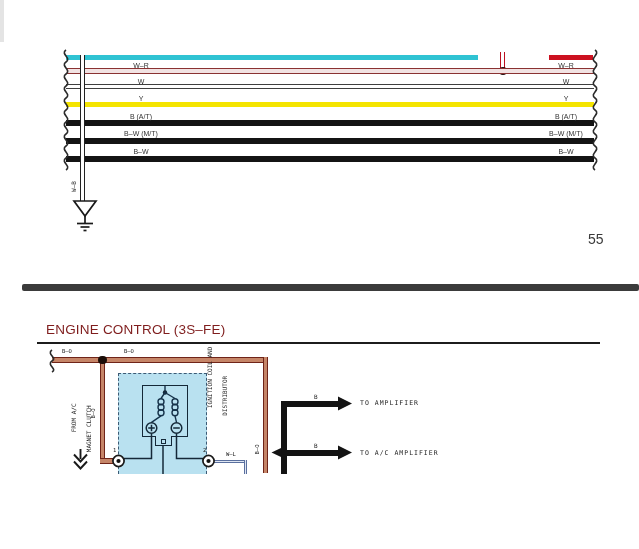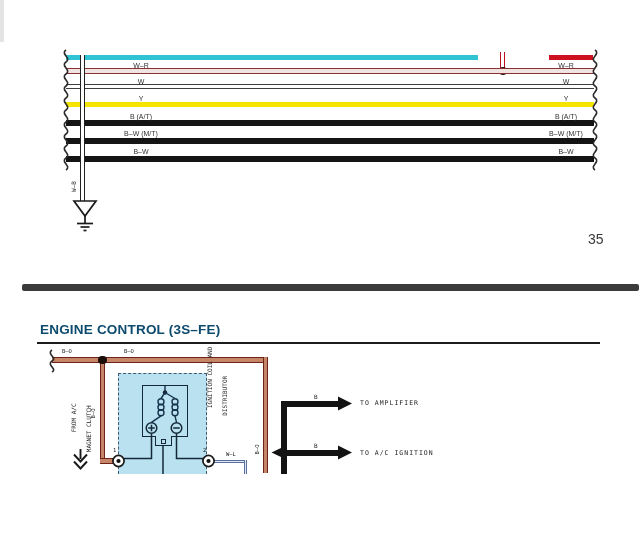--- a/index.html
+++ b/index.html
@@ -57,28 +57,28 @@
     <span class="lbl" style="left:536px;top:77px;">W</span>
     <span class="lbl" style="left:536px;top:94px;">Y</span>
     <span class="lbl" style="left:536px;top:111.5px;">B (A/T)</span>
     <span class="lbl" style="left:536px;top:129px;">B–W (M/T)</span>
     <span class="lbl" style="left:536px;top:146.5px;">B–W</span>
 
     <div class="abs dbl-v" style="left:79.5px;top:55px;width:5.6px;height:146px;"></div>
     <div class="abs rot tiny" style="left:56px;top:183px;width:34px;"><span>W–B</span></div>
     <span class="tiny" style="left:82px;top:201.5px;">E</span>
 
-    <div class="abs" style="left:588px;top:231px;font-size:14px;color:#3a3a3a;">35</div>
+    <div class="abs" style="left:588px;top:231px;font-size:14px;color:#3a3a3a;">55</div>
   </div>
 
   <div class="abs" style="left:22px;top:284px;width:617px;height:6.5px;background:#3b3b3b;border-radius:2px;"></div>
 
   <div>
 
-    <div class="abs" style="left:40px;top:322px;font-size:13.5px;font-weight:bold;color:#0c4a6e;letter-spacing:0.2px;">ENGINE CONTROL (3S–FE)</div>
+    <div class="abs" style="left:46px;top:322px;font-size:13.5px;font-weight:normal;color:#7f1d1d;letter-spacing:0.2px;">ENGINE CONTROL (3S–FE)</div>
     <div class="abs" style="left:37px;top:341.5px;width:563px;height:2.4px;background:#1c1c1c;"></div>
 
     <div class="abs brown-h" style="left:52px;top:357px;width:216px;"></div>
     <div class="abs brown-v" style="left:262.5px;top:357px;height:116px;"></div>
     <div class="abs brown-v" style="left:99.5px;top:360px;height:99px;"></div>
     <div class="abs brown-h" style="left:99.5px;top:458px;width:15px;"></div>
     <div class="abs" style="left:98px;top:355.5px;width:8.6px;height:8.6px;border-radius:50%;background:#1b0d08;"></div>
 
     <span class="tiny" style="left:62px;top:348px;font-size:5.5px;">B–O</span>
     <span class="tiny" style="left:124px;top:348px;font-size:5.5px;">B–O</span>
@@ -109,21 +109,21 @@
     </div>
 
     <div class="black-bar" style="left:281px;top:400.5px;width:6px;height:73.5px;"></div>
     <div class="black-bar" style="left:281px;top:400.5px;width:58px;height:6px;"></div>
     <div class="black-bar" style="left:281px;top:449.5px;width:58px;height:6px;"></div>
 
     <span class="tiny" style="left:314px;top:392.5px;">B</span>
     <span class="tiny" style="left:314px;top:441.5px;">B</span>
 
     <div class="abs tech" style="left:360px;top:399px;font-size:6.5px;letter-spacing:1px;">TO AMPLIFIER</div>
-    <div class="abs tech" style="left:360px;top:448.5px;font-size:6.5px;letter-spacing:1px;">TO A/C IGNITION</div>
+    <div class="abs tech" style="left:360px;top:448.5px;font-size:6.5px;letter-spacing:1px;">TO A/C AMPLIFIER</div>
   </div>
 
   <svg width="639" height="549" viewBox="0 0 639 549">
 
     <path d="M66 50 c-6 4 6 8 0 12 c-6 4 6 8 0 12 c-6 4 6 8 0 12 c-6 4 6 8 0 12 c-6 4 6 8 0 12 c-6 4 6 8 0 12 c-6 4 6 8 0 12 c-6 4 6 8 0 12 c-6 4 6 8 0 12 c-6 4 6 8 0 12" stroke="#2a2a2a" stroke-width="1.6" fill="none"></path>
     <path d="M595 50 c6 4 -6 8 0 12 c6 4 -6 8 0 12 c6 4 -6 8 0 12 c6 4 -6 8 0 12 c6 4 -6 8 0 12 c6 4 -6 8 0 12 c6 4 -6 8 0 12 c6 4 -6 8 0 12 c6 4 -6 8 0 12 c6 4 -6 8 0 12" stroke="#2a2a2a" stroke-width="1.6" fill="none"></path>
     <path d="M52 350 c-6 4 6 8 0 11 c-6 4 6 8 0 11" stroke="#2a2a2a" stroke-width="1.6" fill="none"></path>
 
     <g stroke="#1a1a1a" stroke-width="1.7" fill="none">
       <path d="M74 201 h22 l-11 15 z" fill="#ffffff"></path>

